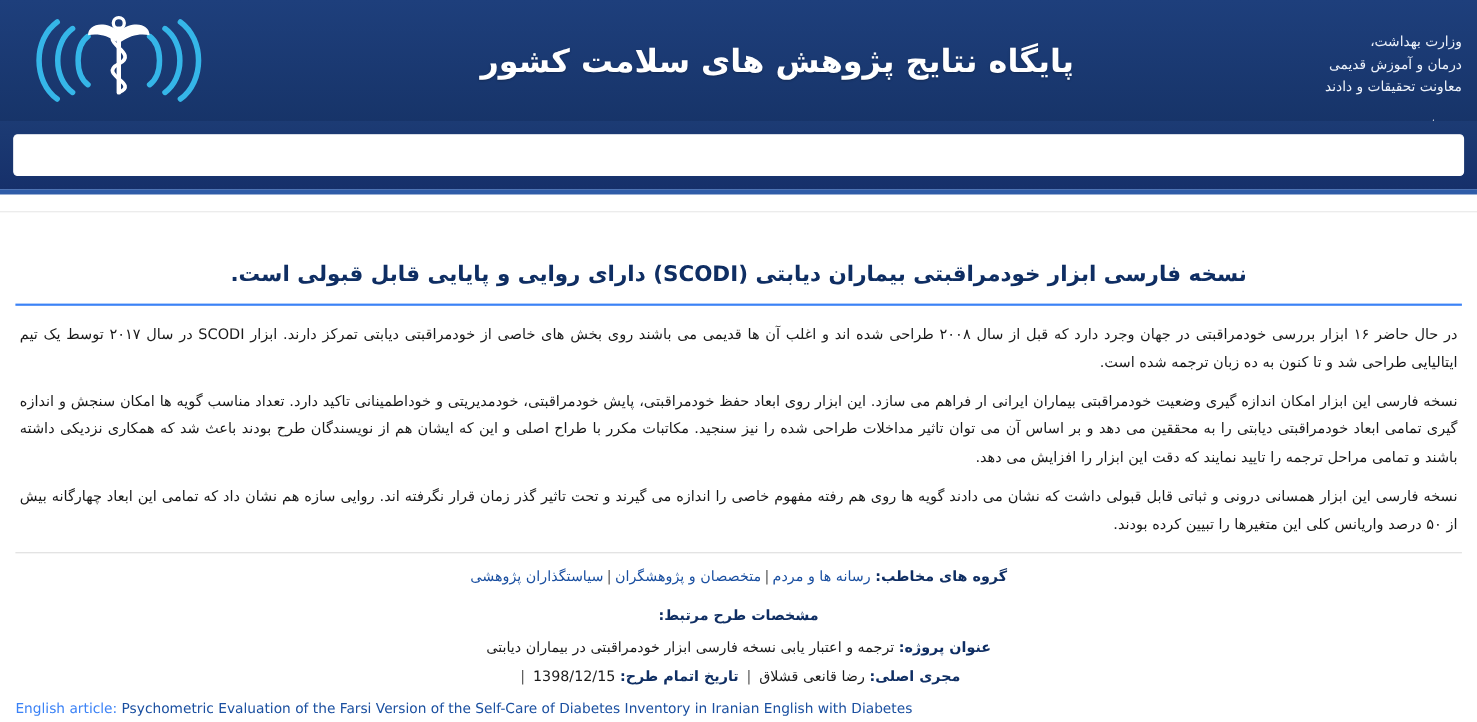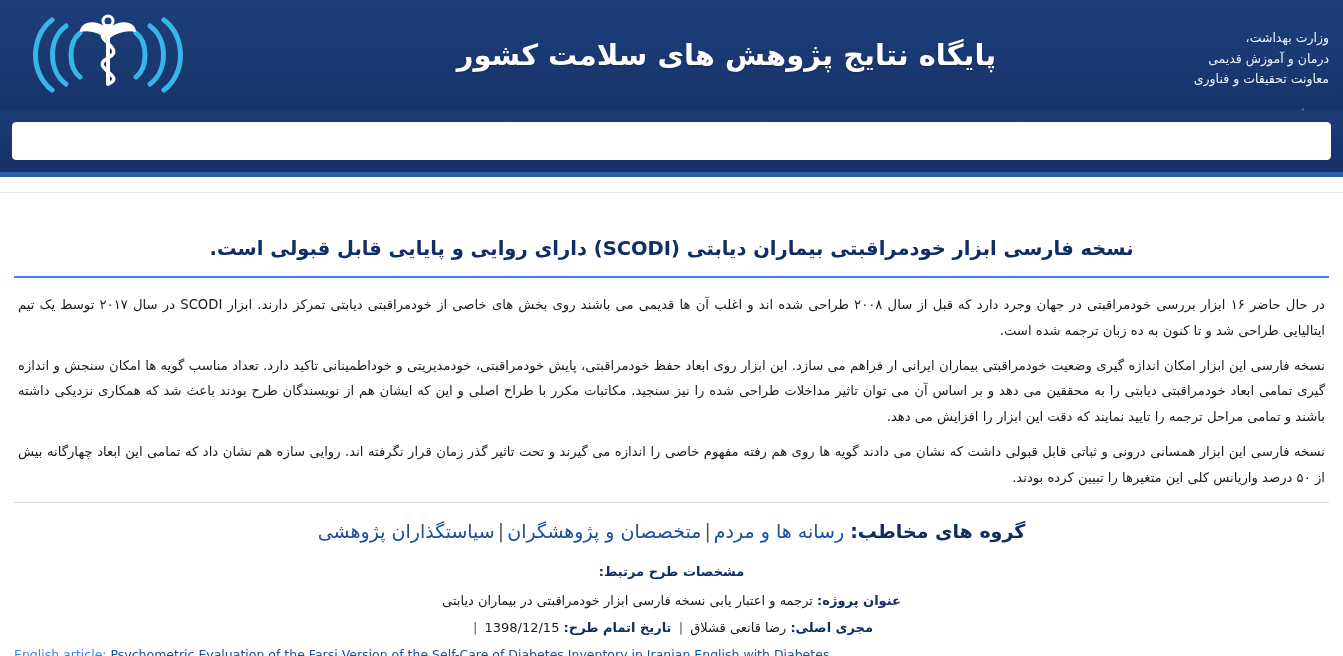--- a/index.html
+++ b/index.html
@@ -57,21 +57,20 @@
     position: absolute;
     top: 50%;
     left: 50%;
     transform: translate(-50%, -50%) translateX(35px);
     color: #ffffff;
     font-size: 29px;
     font-weight: bold;
     white-space: nowrap;
     letter-spacing: 0px;
     text-shadow: 0 1px 2px rgba(0,0,0,0.25);
-    margin-left: 20px;
   }
 
   .logo-wrap {
     position: absolute;
     top: 8px;
     left: 18px;
     width: 180px;
     height: 94px;
   }
 
@@ -135,21 +134,21 @@
     text-align: justify;
     color: #1a1a1a;
   }
   .sep {
     border: none;
     border-top: 1px solid #dcdcdc;
     margin: 12px 0 10px 0;
   }
 
   .meta-line {
-    font-size: 19px;
+    font-size: 13px;
     line-height: 1.9;
     text-align: center;
     color: #1a1a1a;
     margin-bottom: 8px;
   }
   .meta-label {
     font-weight: bold;
     color: #0f2e63;
   }
   .meta-link {
@@ -187,21 +186,21 @@
 <body>
 
 <div id="page">
 
   <div class="header">
 
     <div class="ministry-block">
       <div class="ministry-text">
         <div>وزارت بهداشت،</div>
         <div>درمان و آموزش قدیمی</div>
-        <div>معاونت تحقیقات و فناوری</div>
+        <div>معاونت تحقیقات و دادند</div>
       </div>
       <div class="ministry-emblem">
         <svg width="52" height="72" viewBox="0 0 52 72" xmlns="http://www.w3.org/2000/svg">
           <g fill="#ffffff">
             <path d="M26 6 C24 14, 24 22, 26 30 C28 22, 28 14, 26 6 Z"></path>
             <path d="M14 14 C12 22, 14 30, 20 34 C17 27, 16 20, 14 14 Z"></path>
             <path d="M38 14 C40 22, 38 30, 32 34 C35 27, 36 20, 38 14 Z"></path>
             <path d="M8 24 C6 30, 9 36, 13 38 C10 34, 9 29, 8 24 Z"></path>
             <path d="M44 24 C46 30, 43 36, 39 38 C42 34, 43 29, 44 24 Z"></path>
             <rect x="24.2" y="18" width="3.6" height="20" rx="1.2"></rect>

